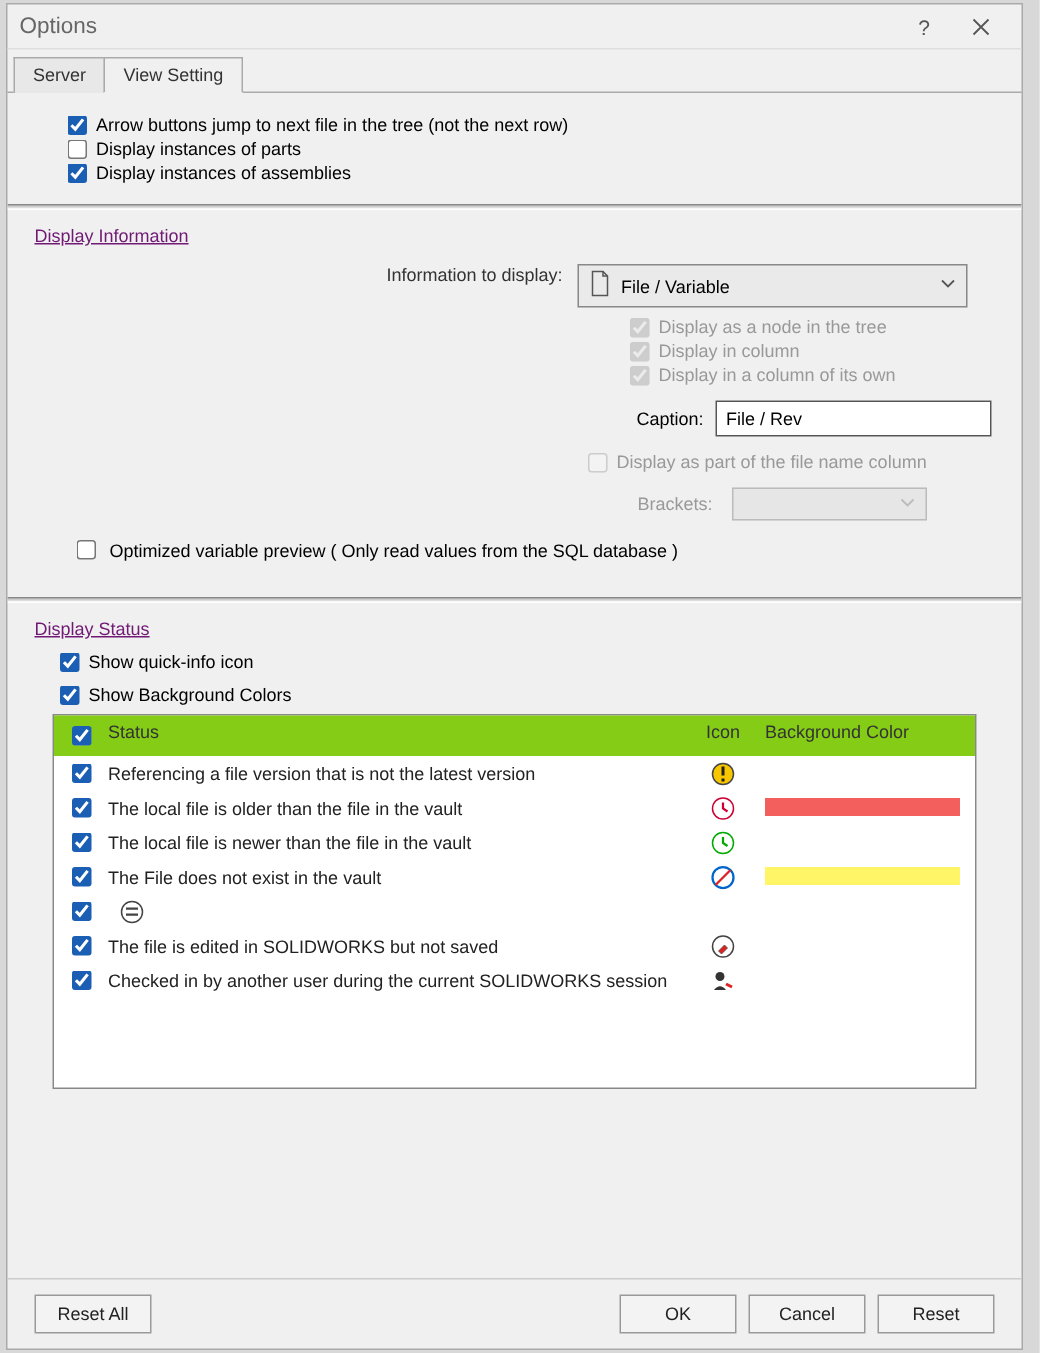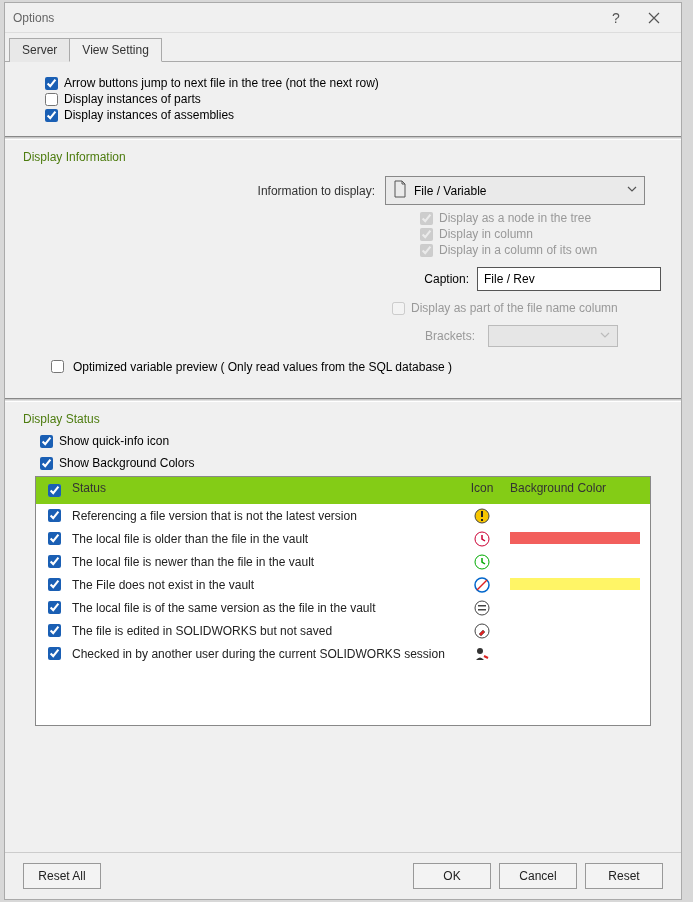--- a/index.html
+++ b/index.html
@@ -10,43 +10,43 @@
     border: 1px solid #aaa;
     display: flex; flex-direction: column;
     position: relative;
     margin: 2px 0 0 4px;
   }
   .titlebar {
     height: 30px; display: flex; align-items: center;
     padding: 0 8px; color: #666;
     border-bottom: 1px solid #ddd;
   }
-  .titlebar .title { flex: 1; font-size: 12px; }
+  .titlebar .title { flex: 1; font-size: 15px; }
   .titlebar .sysbtn { width: 38px; height: 28px; display:flex; align-items:center; justify-content:center; color:#555; }
   .titlebar .sysbtn svg { width:12px; height:12px; }
   .tabs {
     display:flex; padding: 4px 4px 0 4px; gap:0;
     border-bottom: 1px solid #aaa;
   }
   .tab {
     padding: 4px 12px; border:1px solid #aaa; border-bottom:none;
     background:#e8e8e8; color:#333; margin-right:-1px;
     position:relative; top:1px;
   }
   .tab.active {
     background:#f0f0f0; border-bottom:1px solid #f0f0f0;
   }
   .content { flex:1; overflow:auto; }
   .check-row { display:flex; align-items:center; gap:6px; margin:2px 0; }
   .check-row input { margin:0; }
   .topopts { padding: 12px 20px 8px 40px; }
   .hr { height:4px; border-top:1px solid #888; border-bottom:1px solid #fff; margin:4px 0 0 0; background:linear-gradient(#bbb,#eee);}
-  .group-title { padding:10px 0 6px 18px; color:#4d7c0f; }
+  .group-title { padding:10px 0 6px 18px; color:#701a75;text-decoration:underline; }
   .info-grid { padding: 0 20px 10px 20px; }
-  .row { display:flex; align-items:center; margin:6px 16px; }
+  .row { display:flex; margin:6px 16px; }
   .row .label { text-align:right; color:#333; }
   .dropdown {
     display:flex; align-items:center; gap:6px;
     border:1px solid #888; background:#eaeaea;
     padding:3px 6px; min-width:260px; flex:1;
     position:relative;
   }
   .dropdown .chev { margin-left:auto; }
   .disabled { color:#999; }
   .textin {
@@ -269,21 +269,20 @@
               </svg>
             </span>
     <span class="c4">
               <div class="swatch" style="background:#fff566"></div>
             </span>
           </div>
           <div class="status-row">
     <span class="c1">
               <input type="checkbox" checked="" style="">
             </span>
-    <span class="c2">The local file is of the same version as the file in the vault</span>
     <span class="c3 icon-cell">
               <svg xmlns="http://www.w3.org/2000/svg" viewBox="0 0 16 16">
                 <circle cx="8" cy="8" r="7" fill="#fff" stroke="#444"></circle>
                 <rect x="4" y="5" width="8" height="1.5" fill="#444"></rect>
                 <rect x="4" y="9" width="8" height="1.5" fill="#444"></rect>
               </svg>
             </span>
     <span class="c4"></span>
           </div>
           <div class="status-row">

